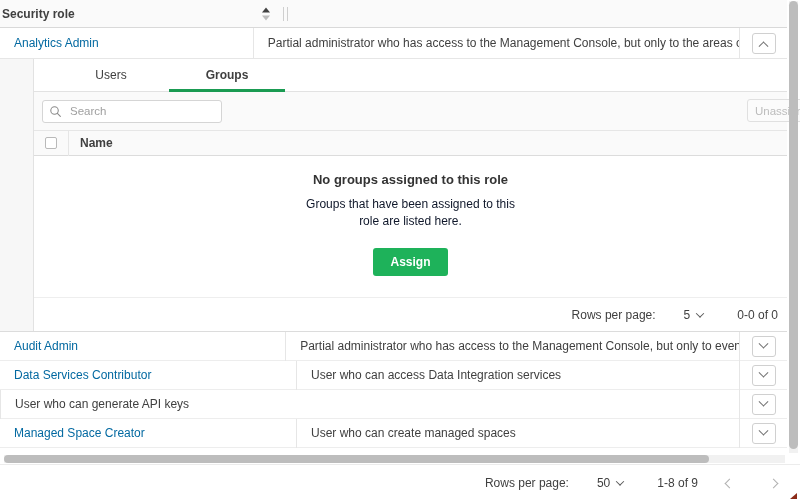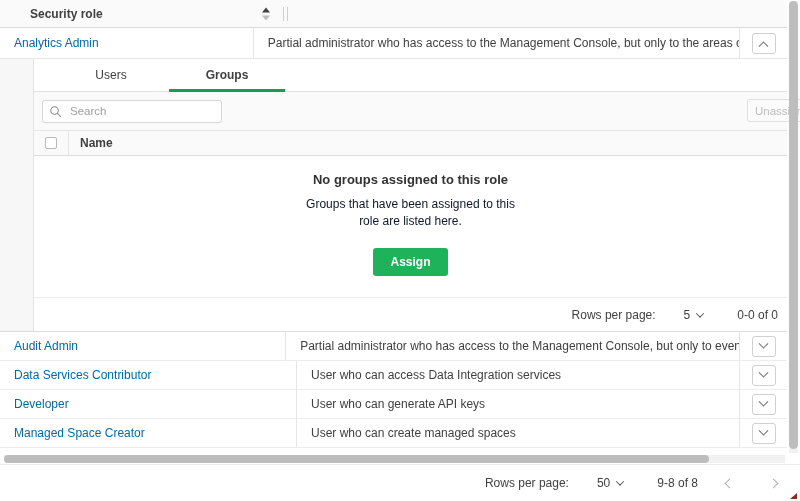--- a/index.html
+++ b/index.html
@@ -28,21 +28,21 @@
     align-items: center;
   }
   .th {
     position: relative;
     height: 28px;
     display: flex;
     align-items: center;
     font-weight: bold;
     font-size: 12px;
     color: #404040;
-    padding-left: 30px;
+    padding-left: 2px;
   }
   .th-role  { width: 296px; }
   .th-desc  { flex: 1 1 auto; border-left: 1px solid #e6e6e6; }
   .sort-icon {
     position: absolute; right: 26px; top: 50%;
     transform: translateY(-50%);
     width: 8px; height: 13px;
     display: flex; flex-direction: column;
     justify-content: space-between;
     align-items: center;
@@ -438,21 +438,20 @@
       <div class="cell-role">Data Services Contributor</div>
       <div class="cell-desc">User who can access Data Integration services</div>
       <div class="cell-chev">
         <div class="chev-btn">
           <span class="chev down"></span>
         </div>
       </div>
     </div>
 
     <div class="row-c">
-      <div class="cell-role">Developer</div>
       <div class="cell-desc">User who can generate API keys</div>
       <div class="cell-chev">
         <div class="chev-btn">
           <span class="chev down"></span>
         </div>
       </div>
     </div>
 
     <div class="row-c">
       <div class="cell-role">Managed Space Creator</div>
@@ -475,21 +474,21 @@
 
   <div class="bottom-pager">
     <div class="bp-group">
       <span class="pg-label">Rows per page:</span>
       <span class="spacer-w28"></span>
       <span class="pg-select">
         <span>50</span>
         <span class="caret"></span>
       </span>
       <span class="spacer-w34"></span>
-      <span class="pg-range">9-8 of 8</span>
+      <span class="pg-range">1-8 of 9</span>
       <span class="spacer-w18"></span>
       <span class="nav-arrow">
         <span class="arrow-l"></span>
       </span>
       <span class="spacer-w18"></span>
       <span class="nav-arrow">
         <span class="arrow-r"></span>
       </span>
     </div>
   </div>

